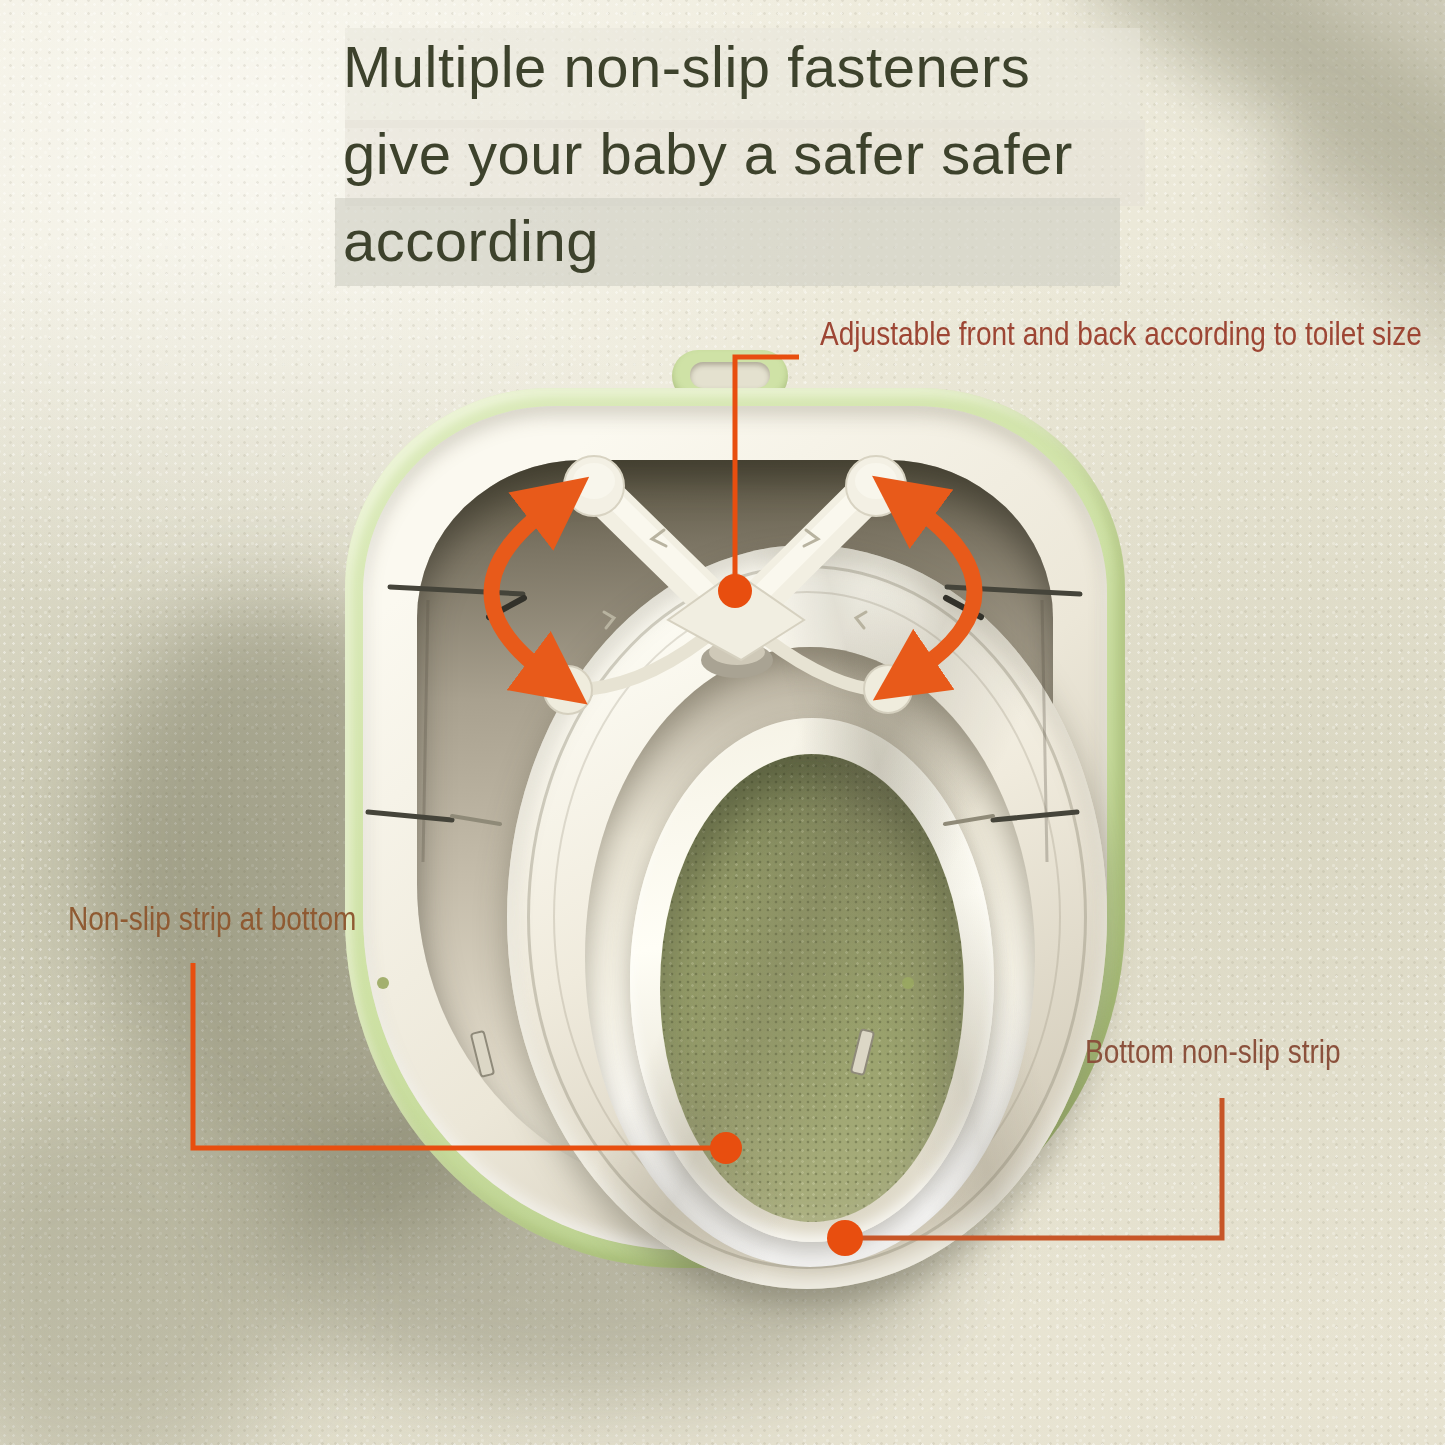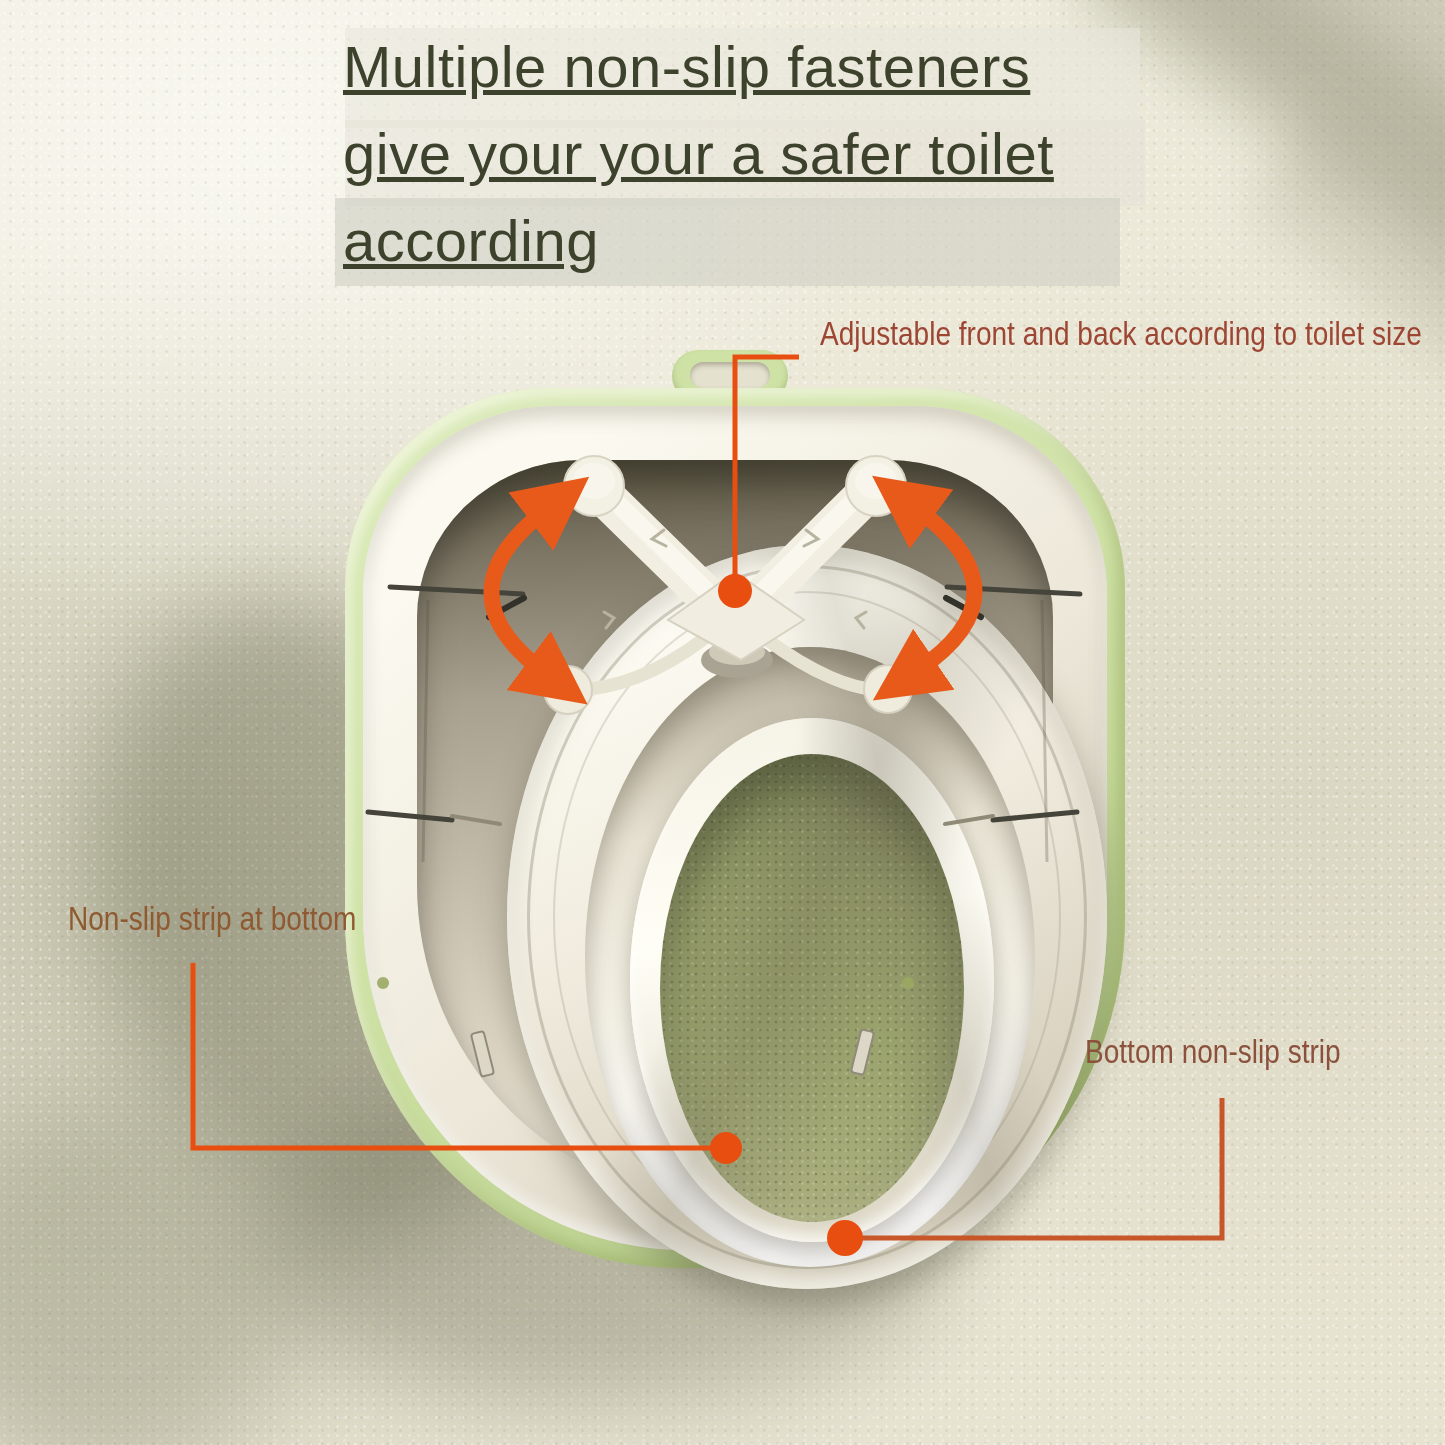--- a/index.html
+++ b/index.html
@@ -25,21 +25,21 @@
   .pshadow{position:absolute;z-index:1;border-radius:50%;background:rgba(98,96,72,.38);filter:blur(46px);}
   .pshadow.p1{left:105px;top:590px;width:440px;height:650px;transform:rotate(-18deg);}
   .pshadow.p2{left:255px;top:1075px;width:690px;height:330px;background:rgba(98,96,72,.33);}
   .pshadow.p3{left:-90px;top:1100px;width:390px;height:390px;background:rgba(108,106,80,.28);filter:blur(52px);}
   .band{position:absolute;z-index:1;}
   .band.b1{left:345px;top:28px;width:795px;height:100px;background:rgba(232,229,218,.55);}
   .band.b2{left:345px;top:120px;width:800px;height:86px;background:rgba(227,224,213,.5);}
   .band.b3{left:335px;top:198px;width:785px;height:88px;background:rgba(206,206,196,.62);}
   
   .title{position:absolute;z-index:4;left:343px;top:23px;font-size:58px;line-height:87px;
-         letter-spacing:.5px;color:var(--title-green,#3d422c);white-space:nowrap;text-decoration:underline;}
+         letter-spacing:.5px;color:var(--title-green,#3d422c);white-space:nowrap;}
   .callout{position:absolute;z-index:4;font-size:33px;transform:scaleX(.85);transform-origin:left top;}
   .callout.adjustable{left:820px;top:312px;width:760px;line-height:43px;color:var(--callout-red,#9d4634);}
   .callout.left-strip{left:68px;top:900px;color:var(--callout-brown-left,#8f5a32);white-space:nowrap;}
   .callout.right-strip{left:1085px;top:1033px;color:var(--callout-brown-right,#8b513c);white-space:nowrap;}
   
   .handle{position:absolute;z-index:2;left:672px;top:350px;width:116px;height:52px;border-radius:26px;
           background:var(--product-rim-green,#cfe2a6);box-shadow:inset 0 -4px 6px rgba(128,148,80,.4);}
   .handle-hole{position:absolute;left:18px;top:12px;width:80px;height:26px;border-radius:13px;
           background:#e4e1cf;box-shadow:inset 0 3px 5px rgba(110,105,85,.45);}
   .product{position:absolute;z-index:2;left:345px;top:388px;width:780px;height:880px;}
@@ -107,21 +107,21 @@
   <div class="streak s3"></div>
   <div class="pshadow p1"></div>
   <div class="pshadow p2"></div>
   <div class="pshadow p3"></div>
   <div class="band b1"></div>
   <div class="band b2"></div>
   <div class="band b3"></div>
 
   <div class="title">
     <div>Multiple non-slip fasteners</div>
-    <div>give your your a safer toilet</div>
+    <div>give your baby a safer safer</div>
     <div>according</div>
   </div>
 
   <div class="handle">
     <div class="handle-hole"></div>
   </div>
 
   <div class="product">
     <div class="rim">
       <div class="wall">

